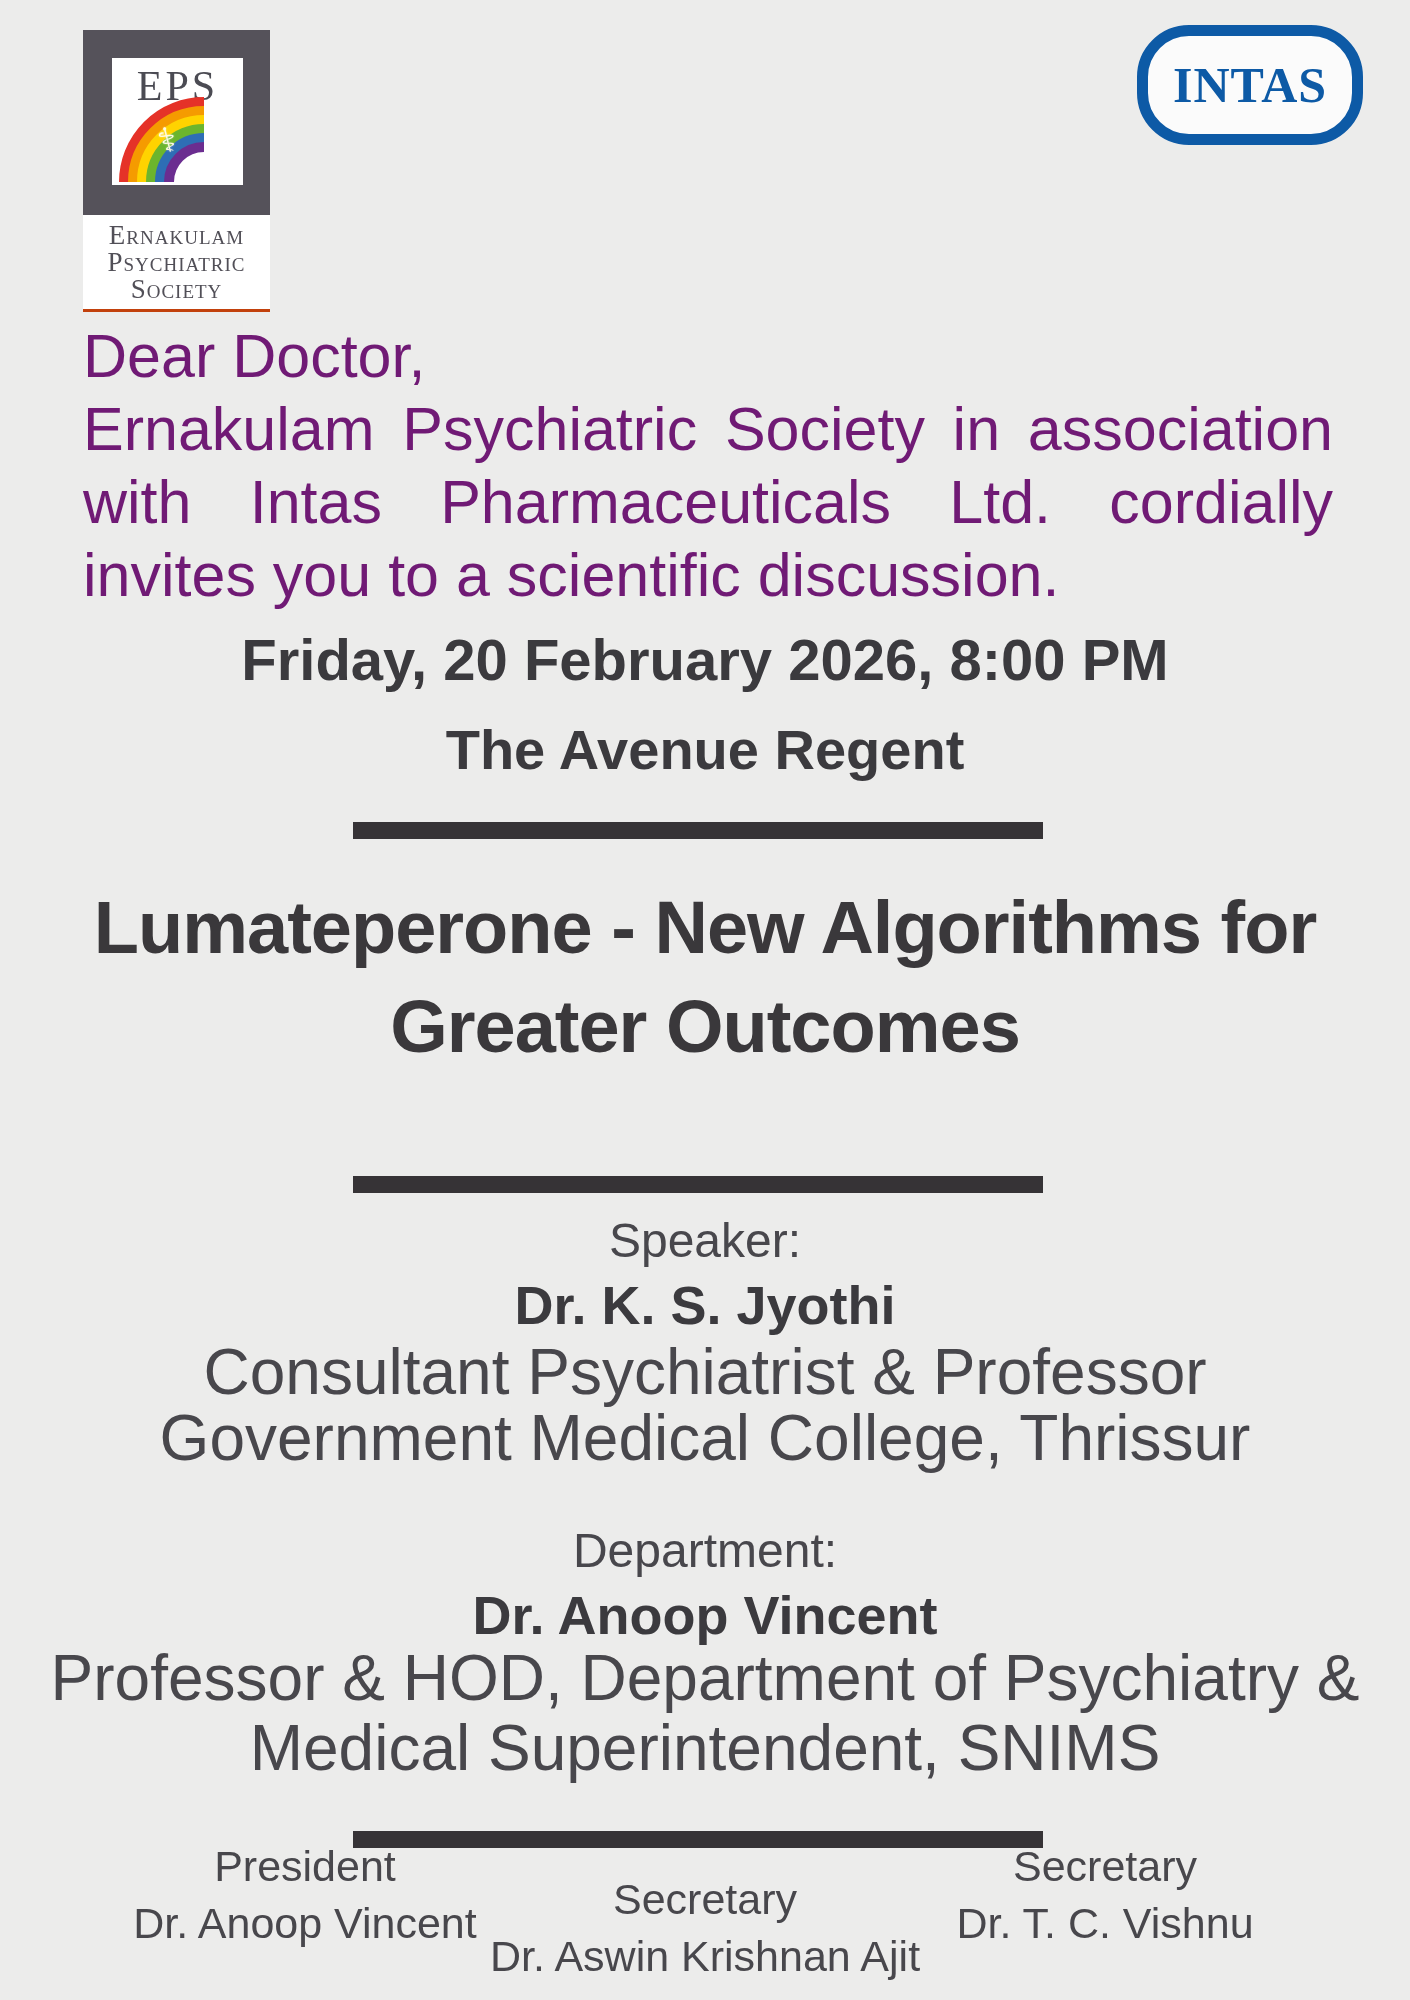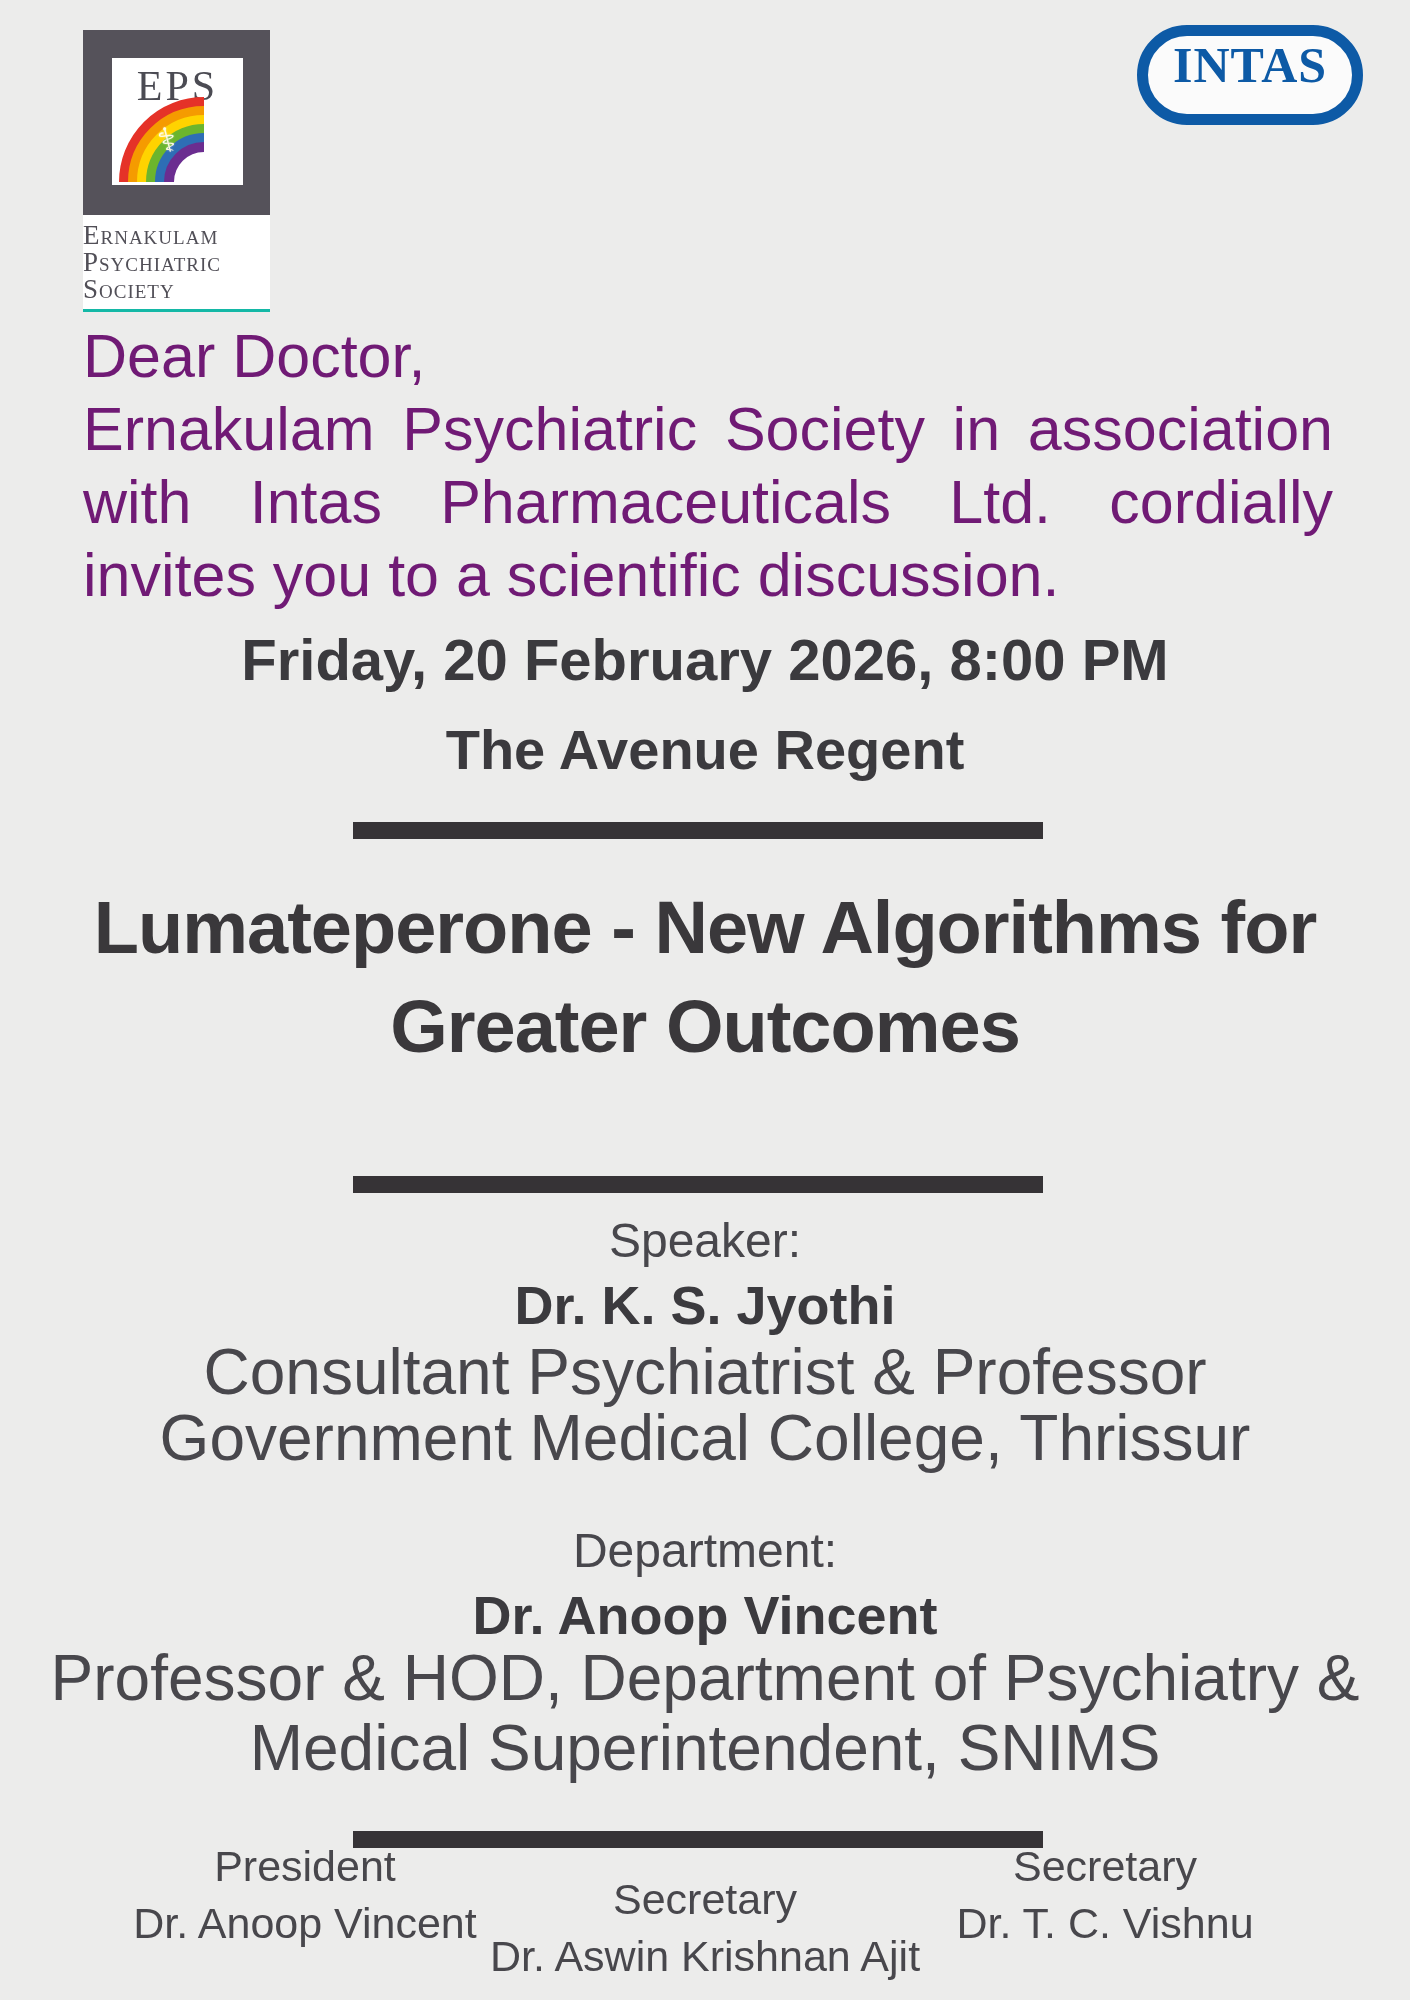--- a/index.html
+++ b/index.html
@@ -15,30 +15,30 @@
   .eps-acronym{
     position:absolute;top:4px;left:0;width:100%;text-align:center;
     font-family:"Liberation Serif",serif;font-size:42px;letter-spacing:3px;color:#4b4b53;
   }
   .eps-rainbow{position:absolute;left:4px;top:38px;}
   .caduceus{
     position:absolute;left:46px;top:62px;font-size:34px;color:#fffbe4;
     transform:rotate(-14deg);text-shadow:0 0 2px rgba(255,255,255,.6);
   }
   .eps-band{
-    width:187px;background:#ffffff;border-bottom:3px solid #14b8a6;
-    padding:7px 0 6px 0;
+    width:187px;background:#ffffff;border-bottom:3px solid #c2410c;
+    padding:7px 0 6px 0;text-align:center;
     font-family:"Liberation Serif",serif;font-variant:small-caps;
     font-size:27px;line-height:27px;letter-spacing:1px;color:#514f57;
   }
   
   .intas-logo{
-    position:absolute;left:1137px;top:25px;width:226px;height:100px;
+    position:absolute;left:1137px;top:25px;width:226px;height:120px;
     box-sizing:border-box;border:11px solid #0d5aa6;border-radius:52px;
-    background:#fbfbfb;display:flex;align-items:flex-start;justify-content:center;
+    background:#fbfbfb;display:flex;align-items:center;justify-content:center;
   }
   .intas-label{
     font-family:"Liberation Serif",serif;font-weight:bold;font-size:50px;
     color:#0d5aa6;letter-spacing:1px;
   }
   
   .para{
     position:absolute;left:83px;top:320px;width:1250px;
     font-size:61px;line-height:73px;font-weight:400;color:#701a75;
   }

